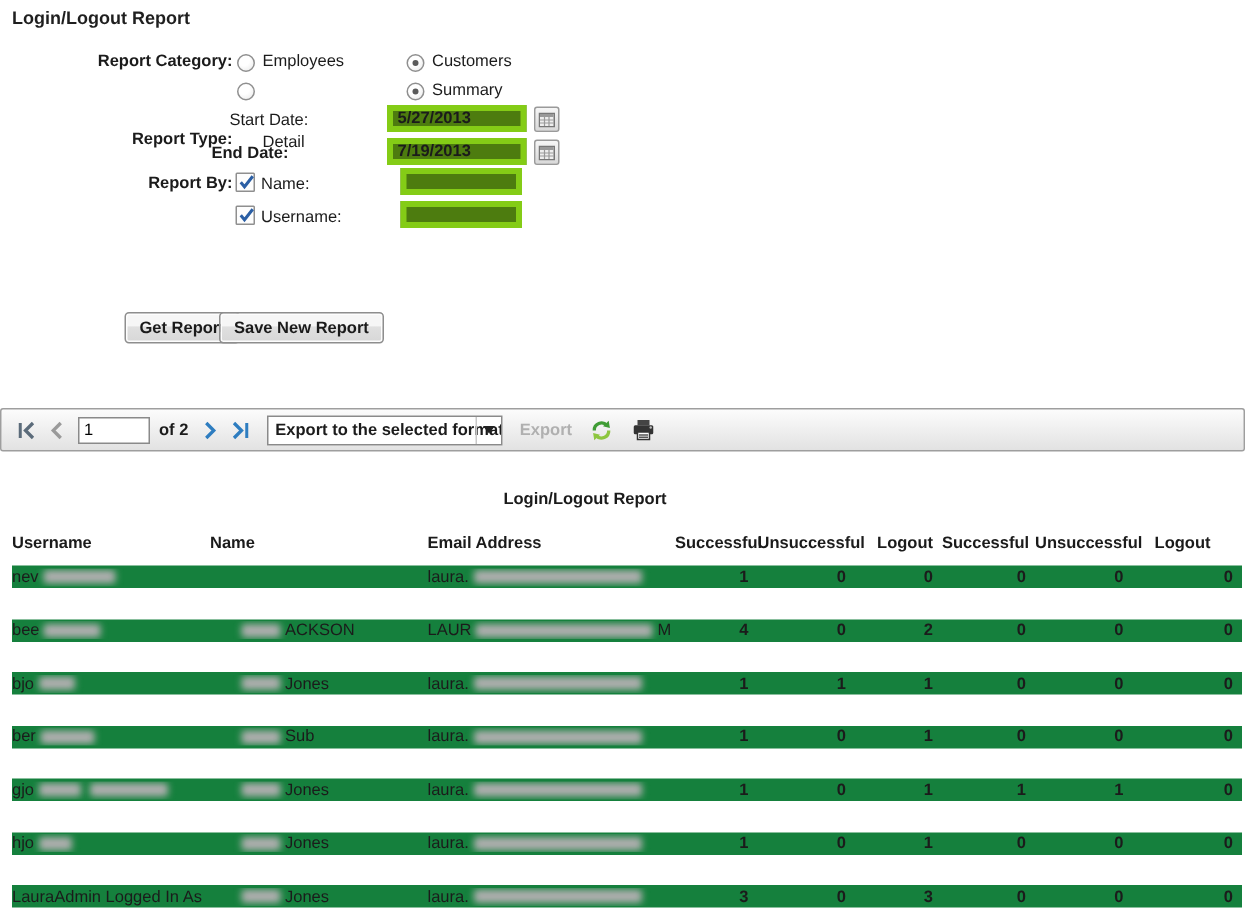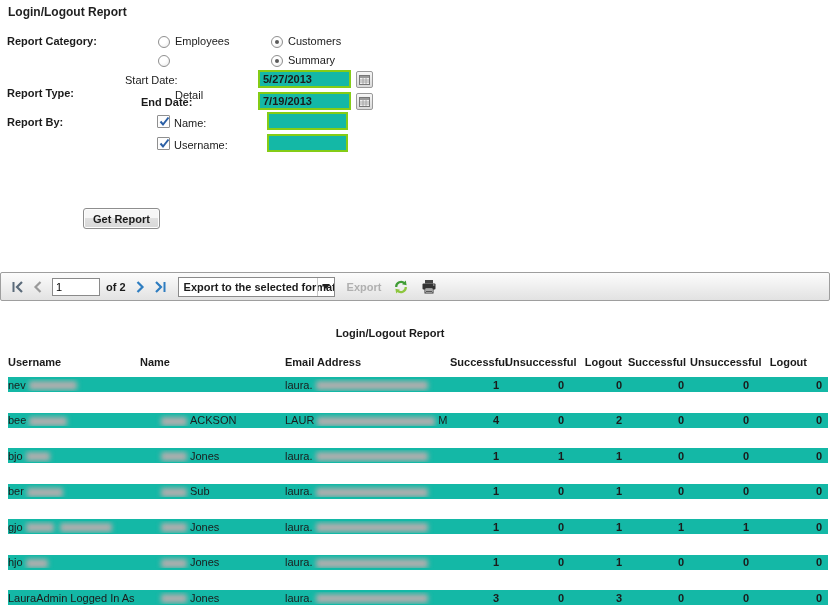--- a/index.html
+++ b/index.html
@@ -2,28 +2,28 @@
 <html><head>
 <meta charset="utf-8">
 <style>
   * { box-sizing: border-box; margin: 0; padding: 0; }
   html,body { width: 830px; height: 614px; background: #fff; overflow: hidden;
     font-family: "Liberation Sans", sans-serif; color: #1b1b1b; }
   .page { position: relative; width: 830px; height: 614px; font-size: 11px; }
 
   
   .page-title { position: absolute; left: 8px; top: 5px; font-size: 12px; font-weight: bold; color: #1f1f1f; }
-  .flabel { position: absolute; width: 148px; font-weight: bold; }
+  .flabel { position: absolute; width: 148px; text-align: right; font-weight: bold; }
   .plain-label { position: absolute; }
   .radio { position: absolute; width: 12px; height: 12px; border: 1px solid #8f8f8f; border-radius: 50%;
     background: radial-gradient(circle at 35% 30%, #fff 40%, #e8e8e8); display: inline-block; }
   .radio .dot { position: absolute; left: 3px; top: 3px; width: 4px; height: 4px; border-radius: 50%; background: #5a5a5a; }
   .checkbox { position: absolute; width: 13px; height: 13px; border: 1px solid #8f8f8f; background: #fdfdfd; border-radius: 1px; }
   .checkbox svg { position: absolute; left: 0px; top: -1px; }
-  .tinput { position: absolute; height: 18px; border: 2px solid #84cc16; background: #14b8a6; font-family: "Liberation Sans", sans-serif;
+  .tinput { position: absolute; height: 18px; border: 4px solid #84cc16; background: #4d7c0f; font-family: "Liberation Sans", sans-serif;
     font-size: 11px; font-weight: bold; padding: 0 3px; color: #1b1b1b; }
   .cal-btn { position: absolute; width: 17px; height: 17px; border: 1px solid #9a9a9a; border-radius: 2px;
     background: linear-gradient(#f6f6f6, #d9d9d9); display: flex; align-items: center; justify-content: center; }
   .btn { position: absolute; height: 21px; border: 1px solid #8e8e8e; border-radius: 3px; font-size: 11px; font-weight: bold;
     font-family: "Liberation Sans", sans-serif; color: #1b1b1b; background: linear-gradient(#f6f6f6 45%, #e0e0e0 46%, #d7d7d7);
     padding: 0 9px; box-shadow: inset 0 0 0 1px #fdfdfd; }
 
   
   .toolbar { position: absolute; left: 0; top: 272px; width: 830px; height: 29px; border: 1px solid #9e9e9e; border-radius: 2px;
     background: linear-gradient(#fcfcfc, #e2e2e2); display: flex; align-items: center; }
@@ -44,21 +44,21 @@
   .rpt-title { position: absolute; left: 0; top: 327px; width: 780px; text-align: center; font-weight: bold; font-size: 11px; }
   .grid { display: grid; grid-template-columns: 132px 145px 165px 55px 65px 58px 62px 65px 73px; width: 820px; }
   .grp-row { position: absolute; left: 8px; top: 341px; }
   .hdr-row { position: absolute; left: 8px; top: 356px; }
   .hcell { font-weight: bold; font-size: 11px; }
   .hc-left { text-align: left; }
   .hc-right { text-align: right; padding-right: 6px; }
   .hc-center { text-align: center; }
   .h-last { padding-right: 21px; }
   .rows { position: absolute; left: 8px; top: 377px; width: 820px; }
-  .trow { background: #14b8a6; height: 15px; margin-bottom: 20.5px; display: grid;
+  .trow { background: #15803d; height: 15px; margin-bottom: 20.5px; display: grid;
     grid-template-columns: 132px 145px 165px 55px 65px 58px 62px 65px 73px; align-items: center; }
   .tcell { font-size: 11px; white-space: nowrap; overflow: hidden; }
   .name-cell { padding-left: 18px; }
   .num-cell { text-align: right; padding-right: 6px; font-weight: bold; }
   .blur { display: inline-block; height: 9px; border-radius: 2px; background: #aeaeae; filter: blur(2.5px);
     vertical-align: middle; margin: 0 3px; }
 </style>
 </head>
 <body>
 
@@ -75,21 +75,21 @@
   <span class="plain-label" style="left:288px; top:35px;">Customers</span>
 
   <div class="flabel" style="left:7px; top:54px;margin-top:33px;">Report Type:</div>
   <span class="radio" style="left:158px; top:55px;"></span>
   <span class="plain-label" style="left:175px; top:50px;margin-top:39px;">Detail</span>
   <span class="radio" style="left:271px; top:55px;">
       <span class="dot"></span>
     </span>
   <span class="plain-label" style="left:288px; top:54px;">Summary</span>
 
-  <div class="plain-label" style="left:125px; top:74px;">Start Date:</div>
+  <div class="plain-label" style="left:153px; top:74px;">Start Date:</div>
   <input class="tinput" style="left: 258px; top: 70px; width: 93px;" value="5/27/2013">
   <span class="cal-btn" style="left:356px; top:71px;">
     <svg width="11" height="10" viewBox="0 0 11 10">
       <rect x="0.5" y="0.5" width="10" height="9" fill="#eee" stroke="#777"></rect>
       <rect x="1" y="1" width="9" height="2" fill="#999"></rect>
       <line x1="1" y1="5" x2="10" y2="5" stroke="#999" stroke-width="0.8"></line>
       <line x1="1" y1="7" x2="10" y2="7" stroke="#999" stroke-width="0.8"></line>
       <line x1="4" y1="3" x2="4" y2="9" stroke="#999" stroke-width="0.8"></line>
       <line x1="7" y1="3" x2="7" y2="9" stroke="#999" stroke-width="0.8"></line>
     </svg>
@@ -119,20 +119,21 @@
 
   <span class="checkbox" style="left:157px; top:137px;">
     <svg width="13" height="13" viewBox="0 0 13 13">
       <path d="M2.5 6.5 L5 9.5 L10.5 2.5" stroke="#2b5fa5" stroke-width="2" fill="none"></path>
     </svg>
   </span>
   <span class="plain-label" style="left:174px; top:139px;">Username:</span>
   <input class="tinput" style="left: 267px; top: 134px; width: 81px; font-weight: normal;" value="">
 
   <button class="btn" style="left:83px; top:208px;">Get Report</button>
+  <button class="btn" style="left:146px; top:208px;">Save New Report</button>
 
   <div class="toolbar">
     <span class="nav-btn" style="margin-left:7px;">
       <svg width="14" height="12" viewBox="0 0 14 12">
         <line x1="2.5" y1="1" x2="2.5" y2="11" stroke="#5b6b7a" stroke-width="2"></line>
         <polyline points="11,1 6,6 11,11" fill="none" stroke="#5b6b7a" stroke-width="2.2"></polyline>
       </svg>
     </span>
     <span class="nav-btn">
       <svg width="12" height="12" viewBox="0 0 12 12">

